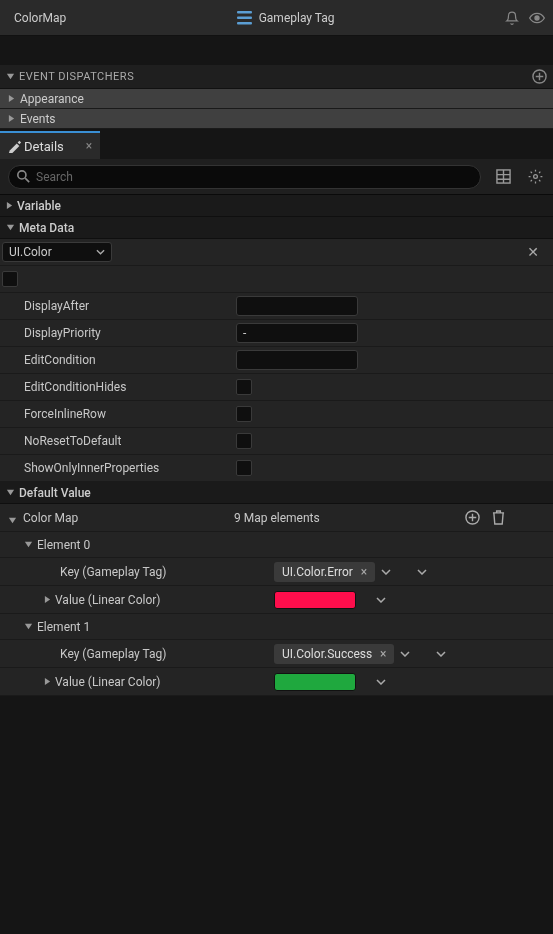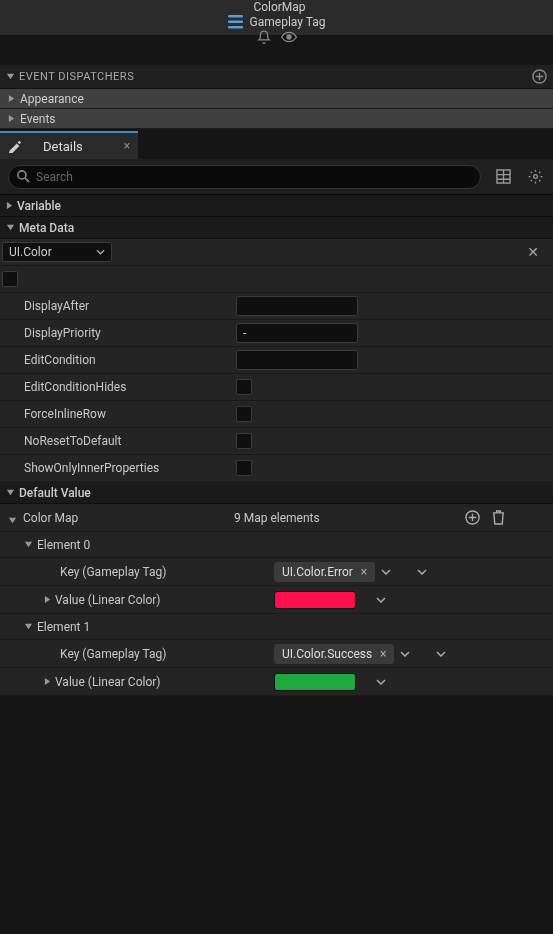--- a/index.html
+++ b/index.html
@@ -1,35 +1,35 @@
 <!DOCTYPE html>
 <html><head>
 <meta charset="utf-8">
 <style>
 * { margin: 0; padding: 0; box-sizing: border-box; font-family: -apple-system, "Segoe UI", Roboto, sans-serif; font-size: 12px; }
 body { background: #151515; color: #b8b8b8; width: 553px; height: 934px; overflow: hidden; }
 
-.top-bar { height: 36px; display: flex; align-items: center; padding: 0 8px; background: #2a2a2a; border-bottom: 1px solid #111; flex-direction: column; }
+.top-bar { height: 36px; display: flex; align-items: center; padding: 0 8px; background: #2a2a2a; border-bottom: 1px solid #111; }
 .top-bar .title { flex: 0 0 auto; color: #ccc; margin-left: 6px; }
 .top-bar .center { flex: 1; display: flex; justify-content: center; align-items: center; gap: 6px; }
 .tag-icon { width: 16px; height: 16px; display: inline-flex; align-items: center; justify-content: center; }
 .top-bar .center span.label { color: #ccc; }
 .top-bar .right { display: flex; gap: 10px; align-items: center; }
 
 .section-header { height: 24px; background: #1f1f1f; display: flex; align-items: center; padding: 0 6px; border-bottom: 1px solid #111; gap: 4px; margin-top: 29px; }
 .section-header .label { font-size: 11px; letter-spacing: 0.5px; color: #aaa; text-transform: uppercase; }
 .section-header .spacer { flex: 1; }
 .add-circle { width: 16px; height: 16px; display: flex; align-items: center; justify-content: center; }
 
 .sub-row { height: 20px; background: #404040; display: flex; align-items: center; padding: 0 6px; gap: 4px; border-bottom: 1px solid #1a1a1a; }
 .sub-row .label { color: #ccc; }
 .sub-row .arrow { width: 10px; display: flex; align-items: center; justify-content: center; }
 
 .tab-bar { height: 30px; background: #151515; display: flex; align-items: flex-end; }
-.tab { height: 28px; background: #2a2a2a; border-top: 2px solid #3a8fd4; display: flex; align-items: center; gap: 21px; padding: 0 8px; border-radius: 0; }
+.tab { height: 28px; background: #2a2a2a; border-top: 2px solid #3a8fd4; display: flex; align-items: center; gap: 2px; padding: 0 8px; border-radius: 0; }
 .tab .icon { width: 14px; height: 14px; display: flex; align-items: center; justify-content: center; }
 .tab .label { color: #ddd; font-size: 13px; }
 .tab .close { margin-left: 20px; color: #888; }
 
 .search-bar { height: 36px; background: #1f1f1f; display: flex; align-items: center; padding: 0 8px; gap: 12px; border-bottom: 1px solid #0a0a0a; }
 .search-input { flex: 1; height: 24px; background: #0a0a0a; border: 1px solid #333; border-radius: 12px; display: flex; align-items: center; padding: 0 8px; gap: 6px; }
 .search-input input { flex: 1; background: transparent; border: none; outline: none; color: #ccc; font-size: 12px; }
 .search-input input::placeholder { color: #666; }
 .search-icon-btn { width: 20px; height: 20px; display: flex; align-items: center; justify-content: center; }
 

